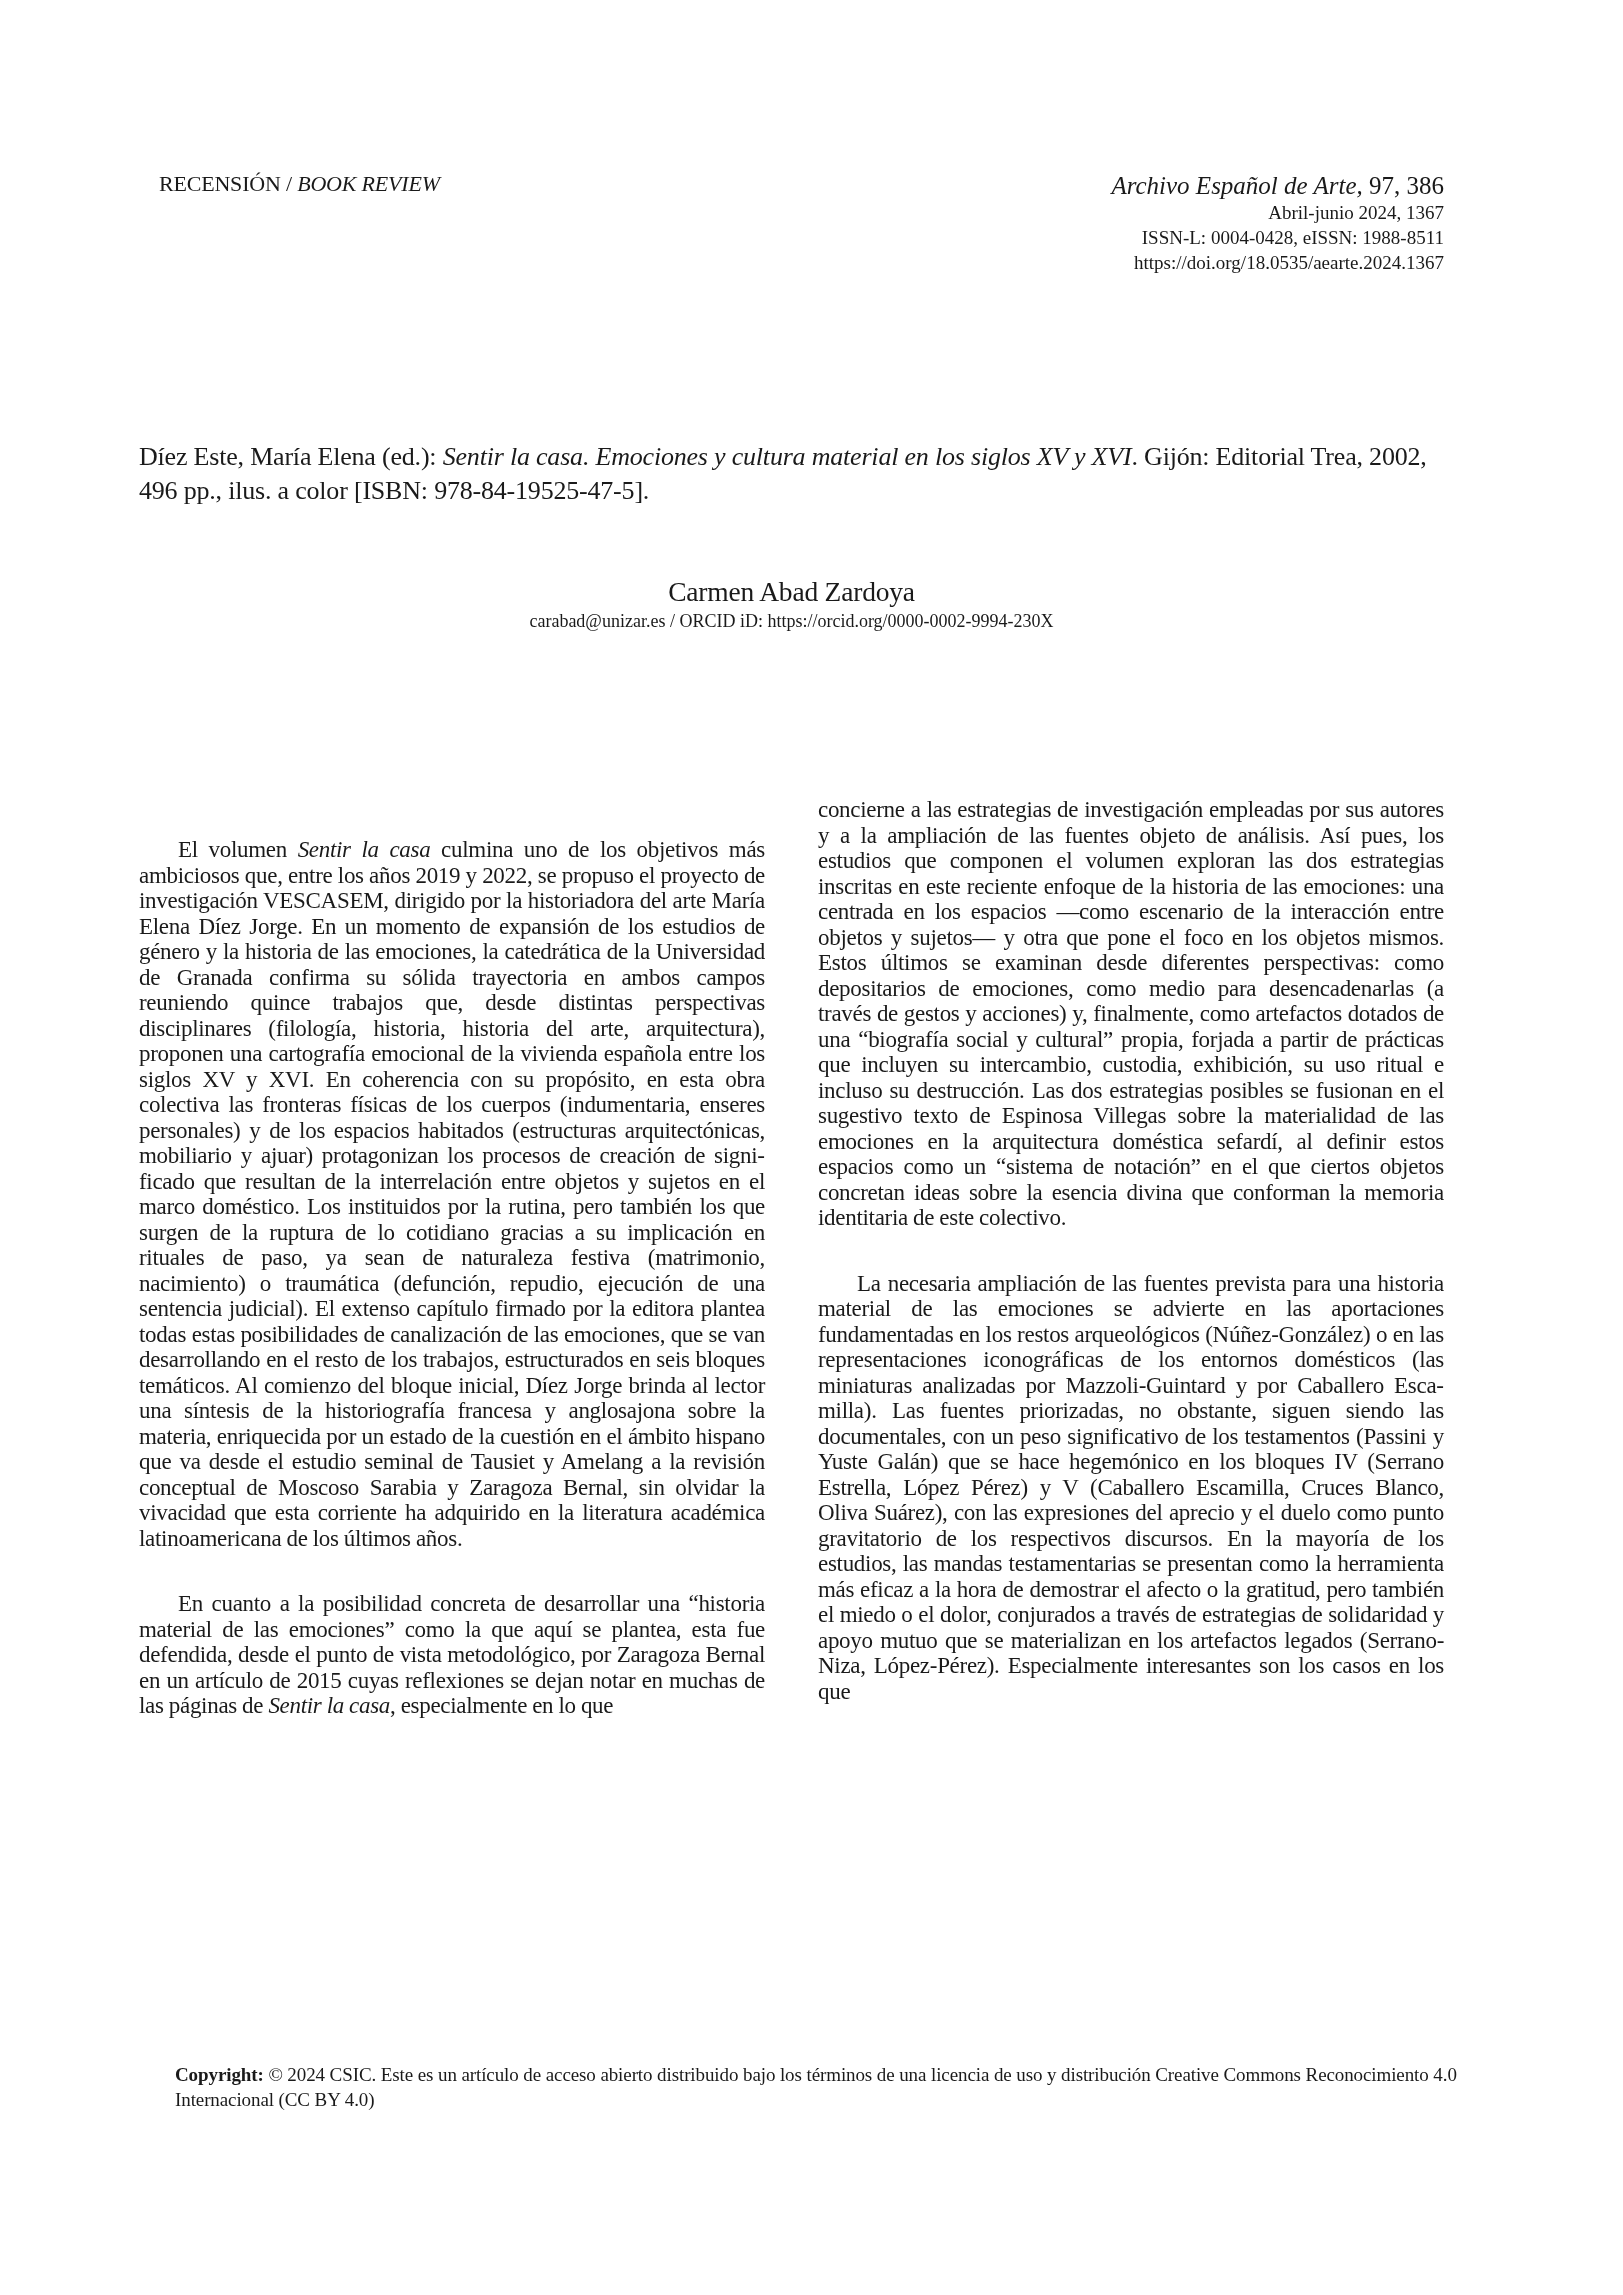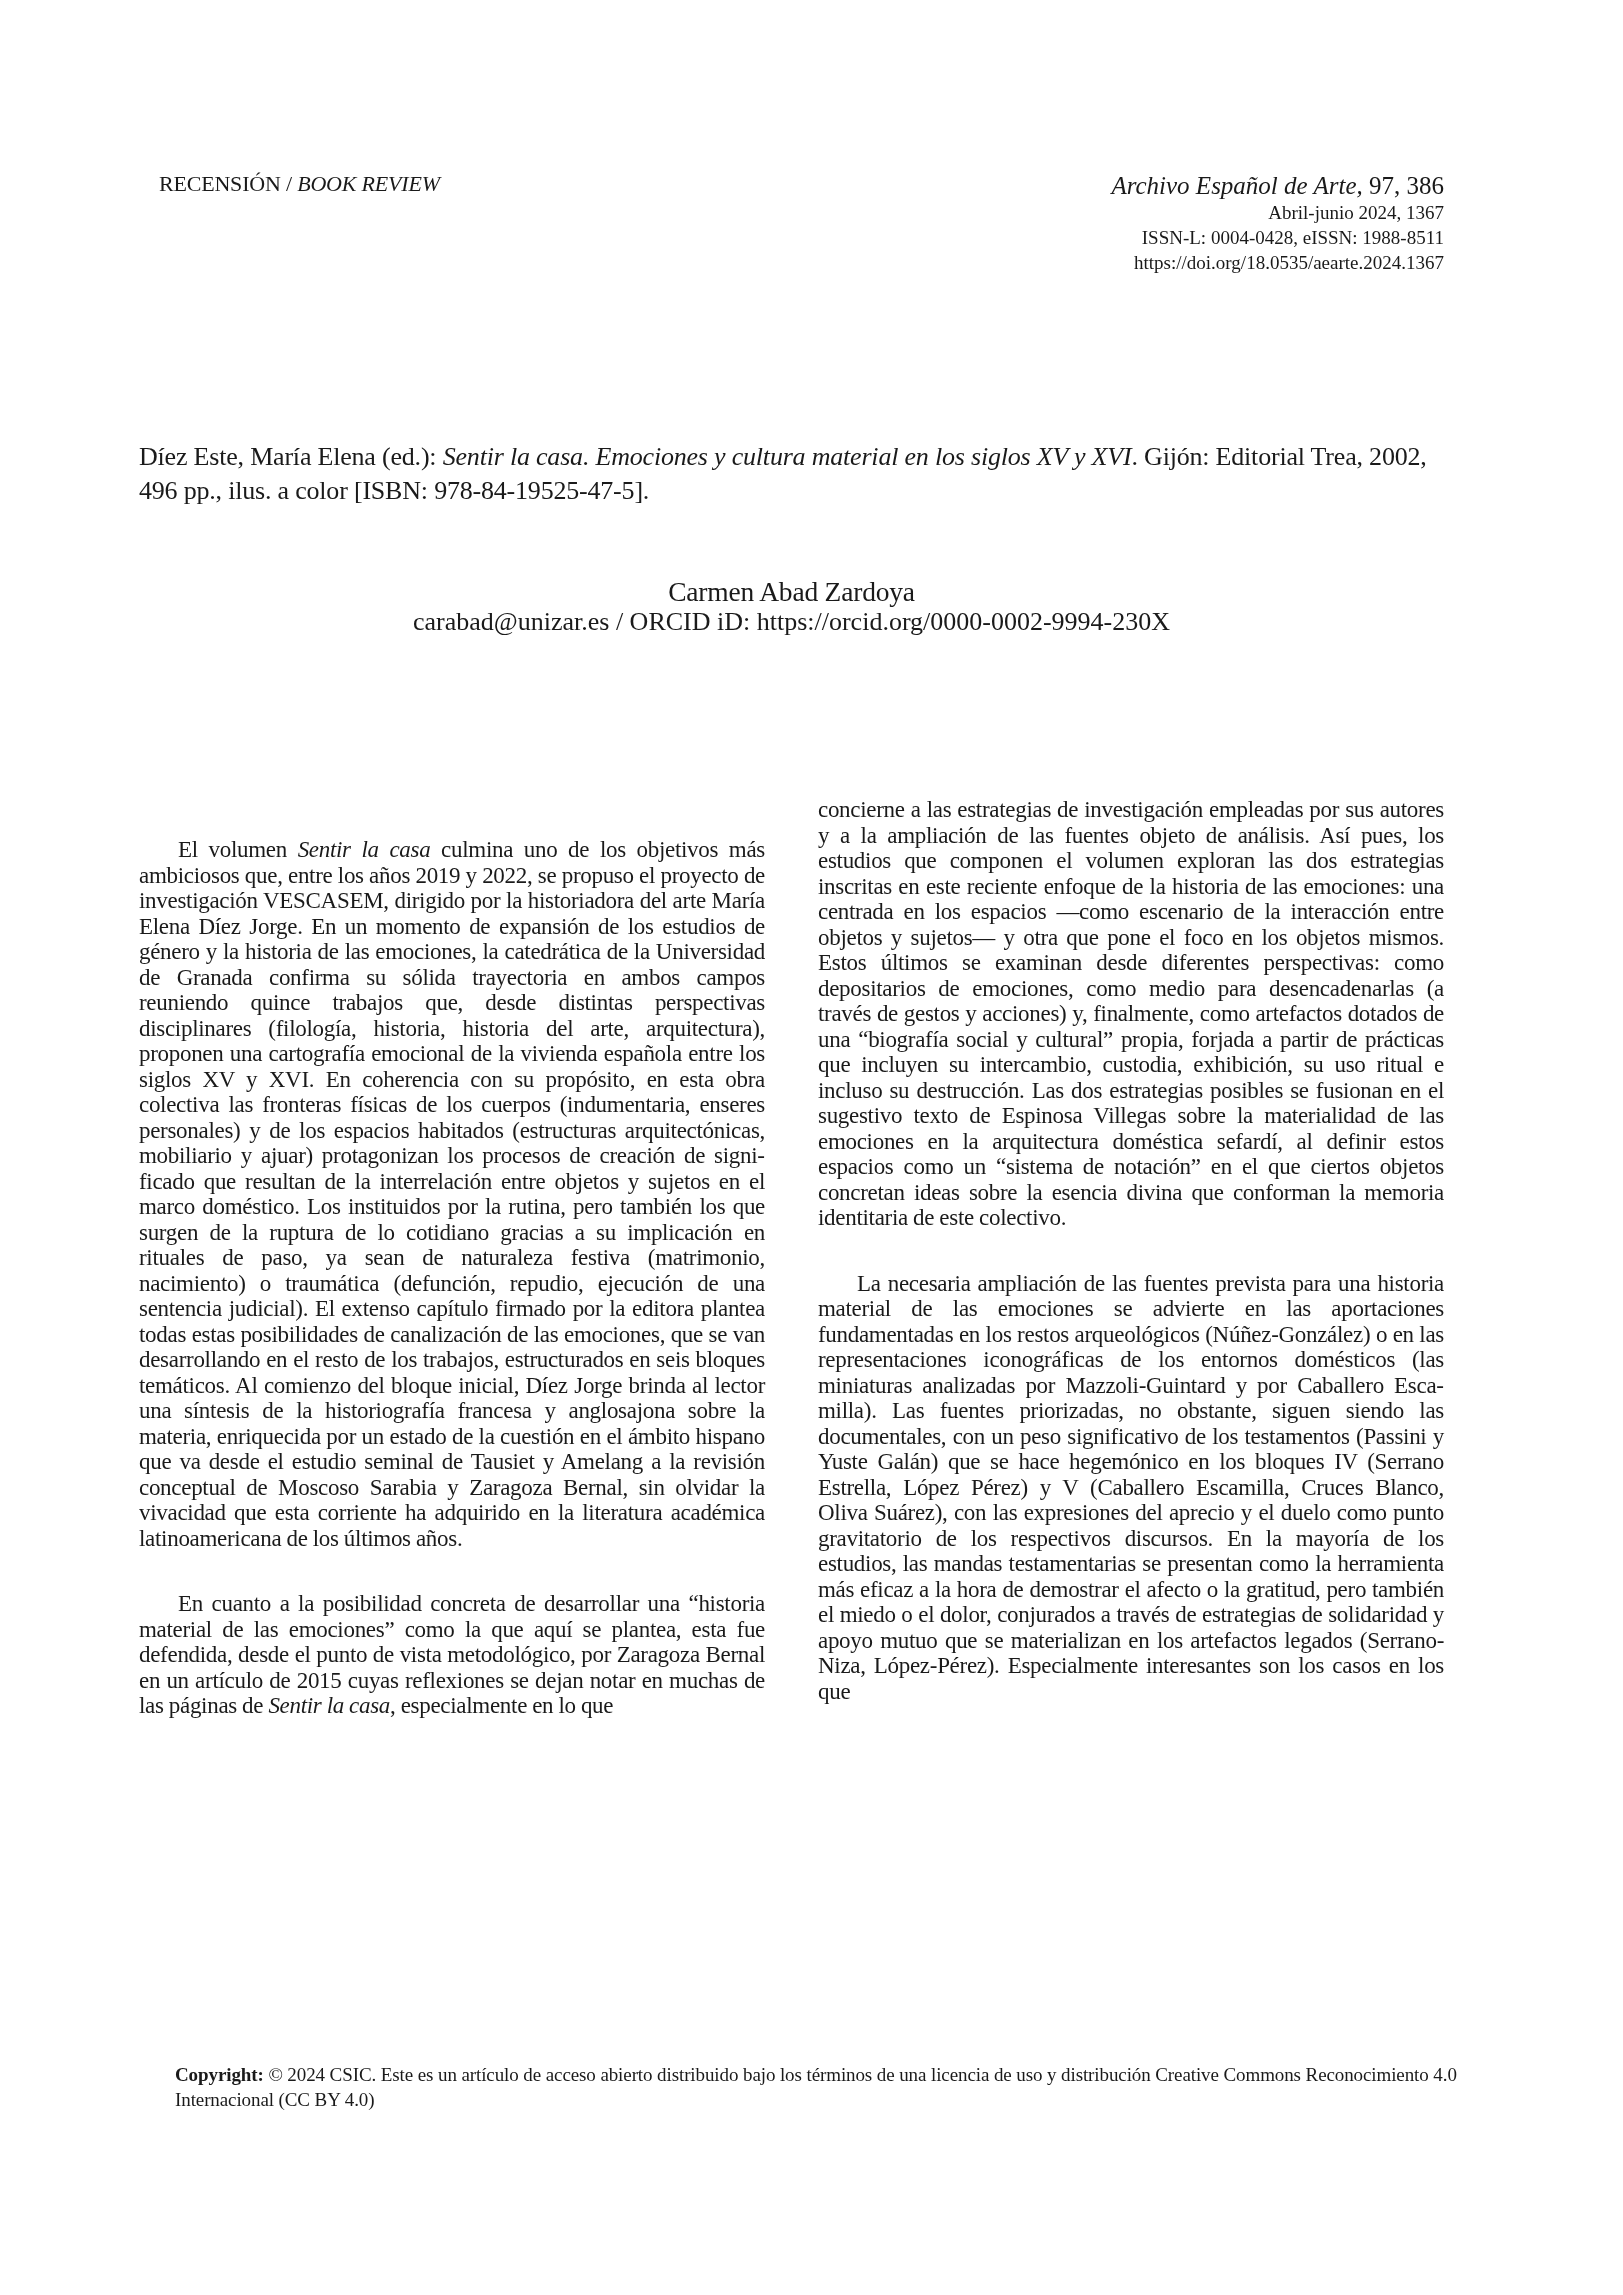--- a/index.html
+++ b/index.html
@@ -20,21 +20,21 @@
   .citation {
     left: 139px; top: 440px; width: 1305px; font-size: 26px; line-height: 34px;
     letter-spacing: -0.2px;
   }
   .citation i { }
   .author-block {
     left: 139px; width: 1305px; top: 575px; text-align: center;
   }
   .author-name { font-weight: normal; font-size: 27.5px; line-height: 33px; letter-spacing: -0.2px; }
   .affiliation { font-size: 23.6px; line-height: 27.5px; margin-top: 14.4px; }
-  .contact { font-size: 26px; line-height: 27.5px; }
+  .contact { font-size: 18px; line-height: 27.5px; }
   .col {
     top: 797px; width: 626px; font-size: 23px; line-height: 25.5px;
     text-align: justify; hyphens: manual; letter-spacing: -0.3px; word-spacing: -0.3px;
   }
   .col-left { left: 139px; }
   .col-right { left: 818px; }
   .col p { margin: 0; }
   .col p.indent { text-indent: 39px; margin-top: 40px; }
   .col i { font-style: italic; }
   .footer {

